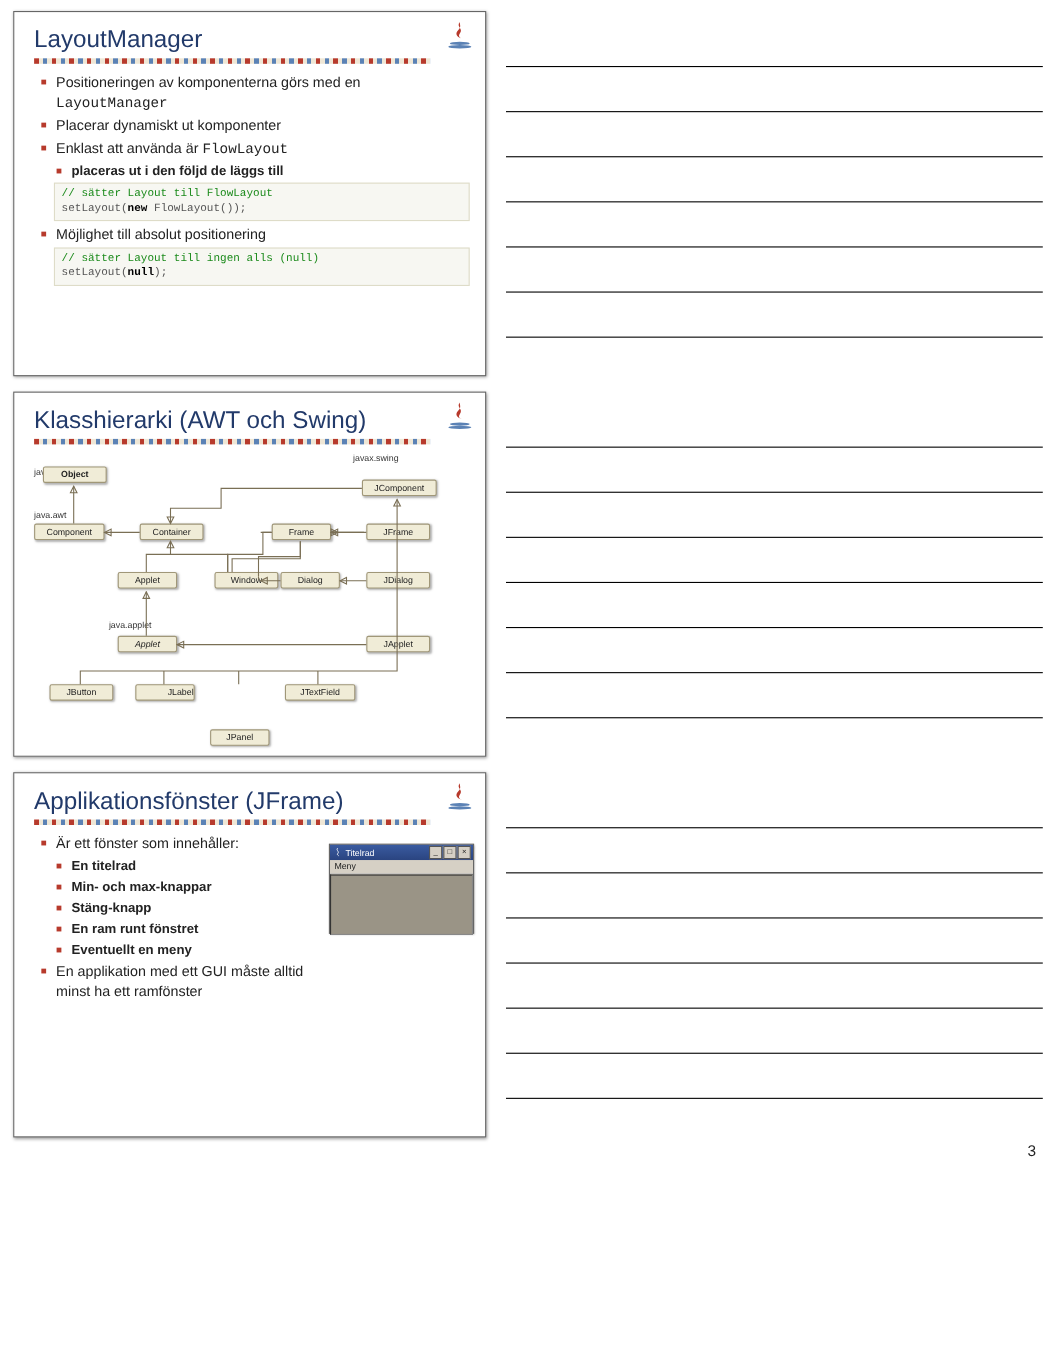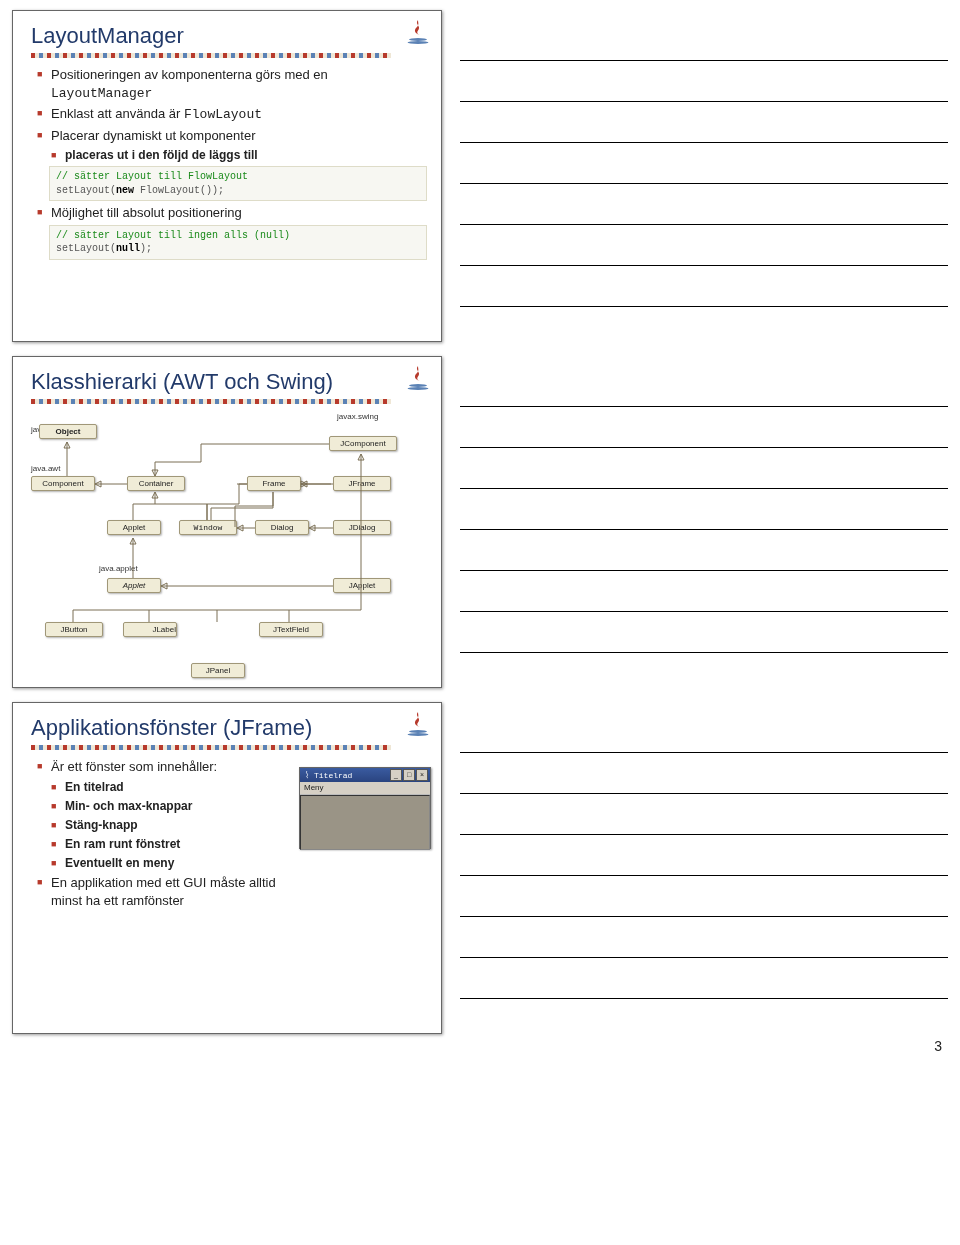--- a/index.html
+++ b/index.html
@@ -91,21 +91,21 @@
     border: 1px solid #666;
     background: #d6d0c5;
     box-shadow: 1px 1px 2px rgba(0,0,0,0.4);
   }
   .win-title {
     height: 14px;
     background: linear-gradient(#3a5ba0, #2a4480);
     display: flex; align-items: center; justify-content: space-between;
     padding: 0 2px;
   }
-  .win-title-text { color: #fff; font-size: 8px; display: flex; align-items: center; gap: 2px; font-family: Liberation Mono, monospace; }
+  .win-title-text { color: #fff; font-size: 8px; display: flex; align-items: center; gap: 2px; }
   .win-title-text svg { width: 10px; height: 10px; }
   .win-ctrls { display: flex; gap: 1px; }
   .win-ctrl { width: 10px; height: 10px; background: #d6d0c5; border: 1px solid #555; font-size: 7px; text-align: center; line-height: 9px; }
   .win-menu { background: #d6d0c5; height: 12px; font-size: 8px; padding: 0 4px; border-bottom: 1px solid #bbb; line-height: 12px; }
   .win-body { background: #9a9486; height: 53px; border: 1px inset #888; margin: 0; }
 
   .page-num { text-align: right; font-size: 14px; padding: 0 18px 8px 0; }
 </style>
 </head>
 <body>
@@ -115,22 +115,22 @@
     <div class="slide">
       <svg class="java-logo" viewBox="0 0 40 40">
         <path class="java-cup" d="M20 4 C15 10 25 12 20 18 C17 22 22 24 22 24 C16 22 14 18 18 14 C22 10 20 8 20 4 Z"></path>
         <ellipse class="java-wave" cx="20" cy="30" rx="12" ry="2"></ellipse>
         <ellipse class="java-wave" cx="20" cy="34" rx="14" ry="2"></ellipse>
       </svg>
       <div class="slide-title">LayoutManager</div>
       <div class="underline-pattern"></div>
       <ul class="bullets">
         <li><span>Positioneringen av komponenterna görs med en </span><span class="mono">LayoutManager</span></li>
+        <li>Placerar dynamiskt ut komponenter</li>
         <li><span>Enklast att använda är </span><span class="mono">FlowLayout</span></li>
-        <li>Placerar dynamiskt ut komponenter</li>
         <li class="lv2">placeras ut i den följd de läggs till</li>
       </ul>
       <div class="code-block"><span style="color:#1a8a1a">// sätter Layout till FlowLayout</span>
 setLayout(<b>new</b> FlowLayout());</div>
       <ul class="bullets">
         <li>Möjlighet till absolut positionering</li>
       </ul>
       <div class="code-block"><span style="color:#1a8a1a">// sätter Layout till ingen alls (null)</span>
 setLayout(<b>null</b>);</div>
     </div>
@@ -153,34 +153,34 @@
         <path class="java-cup" d="M20 4 C15 10 25 12 20 18 C17 22 22 24 22 24 C16 22 14 18 18 14 C22 10 20 8 20 4 Z"></path>
         <ellipse class="java-wave" cx="20" cy="30" rx="12" ry="2"></ellipse>
         <ellipse class="java-wave" cx="20" cy="34" rx="14" ry="2"></ellipse>
       </svg>
       <div class="slide-title">Klasshierarki (AWT och Swing)</div>
       <div class="underline-pattern"></div>
 
       <div class="diag-area">
 
         <div class="pkg-label" style="left:0;top:13px;">java.lang</div>
-        <div class="pkg-label" style="left:290px;top:0;margin-left:16px;">javax.swing</div>
+        <div class="pkg-label" style="left:290px;top:0;">javax.swing</div>
         <div class="pkg-label" style="left:0;top:52px;">java.awt</div>
         <div class="pkg-label" style="left:68px;top:152px;">java.applet</div>
 
         <div class="cls-box" style="left:8px;top:12px;width:56px;font-weight:bold;">Object</div>
         <div class="cls-box" style="left:298px;top:24px;width:66px;">JComponent</div>
 
         <div class="cls-box" style="left:0px;top:64px;width:62px;">Component</div>
         <div class="cls-box" style="left:96px;top:64px;width:56px;">Container</div>
         <div class="cls-box" style="left:216px;top:64px;width:52px;">Frame</div>
         <div class="cls-box" style="left:302px;top:64px;width:56px;">JFrame</div>
 
         <div class="cls-box" style="left:76px;top:108px;width:52px;">Applet</div>
-        <div class="cls-box" style="left:148px;top:108px;width:56px;font-family:Liberation Mono, monospace;">Window</div>
+        <div class="cls-box" style="left:164px;top:108px;width:56px;">Window</div>
         <div class="cls-box" style="left:224px;top:108px;width:52px;">Dialog</div>
         <div class="cls-box" style="left:302px;top:108px;width:56px;">JDialog</div>
 
         <div class="cls-box" style="left:76px;top:166px;width:52px;font-style:italic;">Applet</div>
         <div class="cls-box" style="left:302px;top:166px;width:56px;">JApplet</div>
 
         <div class="cls-box" style="left:14px;top:210px;width:56px;">JButton</div>
         <div class="cls-box" style="left:92px;top:210px;width:52px;text-align:right;">JLabel</div>
         <div class="cls-box" style="left:160px;top:210px;width:52px;margin-top:41px;">JPanel</div>
         <div class="cls-box" style="left:228px;top:210px;width:62px;">JTextField</div>

